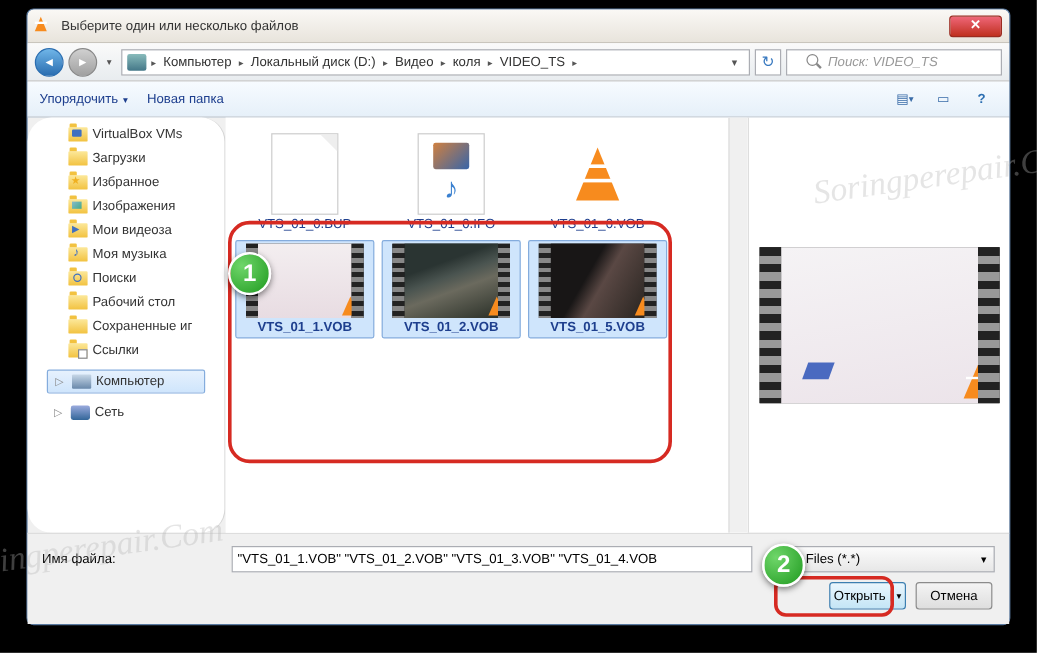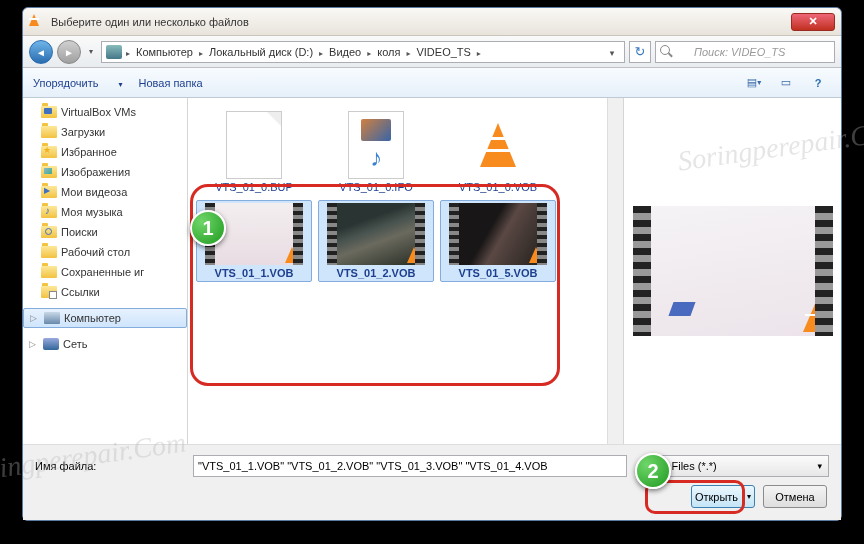--- a/index.html
+++ b/index.html
@@ -22,32 +22,32 @@
 .drop-tiny { width: 12px; height: 18px; display: flex; align-items: center; justify-content: center; cursor: pointer; }
 .drop-tiny::before { content: '▾'; font-size: 8px; color: #555; }
 .address { flex: 1; height: 22px; background: #fff; border: 1px solid #abadb3; display: flex; align-items: center; padding: 0 4px; gap: 2px; }
 .comp-icon { width: 16px; height: 14px; background: linear-gradient(#8bb,#478); border-radius: 2px; }
 .crumb { color: #333; padding: 0 2px; cursor: pointer; }
 .crumb-sep::before { content: '▸'; font-size: 8px; color: #555; padding: 0 2px; }
 .addr-drop { width: 16px; cursor: pointer; text-align: center; }
 .addr-drop::before { content: '▾'; font-size: 9px; color: #555; }
 .refresh { width: 22px; height: 22px; border: 1px solid #abadb3; background: #fff; display: flex; align-items: center; justify-content: center; color: #3a7ac0; cursor: pointer; }
 .refresh::before { content: '↻'; font-size: 13px; }
-.searchbox { width: 180px; height: 22px; background: #fff; border: 1px solid #abadb3; display: flex; align-items: center; padding: 0 4px; gap: 16px; }
+.searchbox { width: 180px; height: 22px; background: #fff; border: 1px solid #abadb3; display: flex; align-items: center; padding: 0 16px; }
 .search-icon { width: 14px; height: 14px; margin-right: 4px; position: relative; }
 .search-icon::before { content: ''; position: absolute; width: 8px; height: 8px; border: 1.5px solid #888; border-radius: 50%; }
 .search-icon::after { content: ''; position: absolute; width: 5px; height: 1.5px; background: #888; transform: rotate(45deg); left: 8px; top: 9px; }
 .search-ph { color: #999; font-style: italic; }
 .toolbar { height: 30px; background: linear-gradient(#f7fbff,#e6f0f9); border-bottom: 1px solid #c0cad4; display: flex; align-items: center; padding: 0 10px; gap: 16px; }
-.tool-link { color: #1e3f8e; cursor: pointer; display: flex; align-items: center; gap: 20px; }
+.tool-link { color: #1e3f8e; cursor: pointer; display: flex; align-items: center; gap: 4px; }
 .tool-link .dd::before { content: '▾'; font-size: 8px; }
 .toolbar-right { margin-left: auto; display: flex; gap: 6px; }
 .tb-btn { width: 26px; height: 22px; border: 1px solid transparent; display: flex; align-items: center; justify-content: center; cursor: pointer; color: #3a6ca8; }
 .content-row { flex: 1; display: flex; min-height: 0; }
-.sidebar { width: 165px; background: #fff; border-right: 1px solid #d6d6d6; overflow-y: auto; padding: 4px 0; }
+.sidebar { width: 165px; background: #fff; border-right: 1px solid #d6d6d6; overflow-y: auto; padding: 4px 16px; border-radius: 20px; }
 .tree-item { display: flex; align-items: center; height: 20px; padding-left: 18px; gap: 4px; cursor: pointer; color: #333; }
 .tree-item.sel { background: linear-gradient(#e6f1fd,#cfe5fc); border: 1px solid #84acdd; border-radius: 2px; }
 .tree-item.root2 { padding-left: 6px; margin-top: 6px; }
 .exp { width: 10px; color: #888; font-size: 9px; }
 .folder-icon { width: 16px; height: 12px; background: linear-gradient(#fce89a,#f2c240); border-radius: 1px; position: relative; }
 .folder-icon::before { content: ''; position: absolute; top: -3px; left: 1px; width: 6px; height: 3px; background: #f2c240; border-radius: 1px 1px 0 0; }
 .folder-icon.vb::after { content:''; position:absolute; left:3px; top:2px; width:8px; height:6px; background:#4070c0; border-radius:1px; }
 .folder-icon.star::after { content:'★'; position:absolute; left:2px; top:-1px; font-size:9px; color:#f0b020; }
 .folder-icon.pic::after { content:''; position:absolute; left:3px; top:2px; width:8px; height:6px; background:linear-gradient(135deg,#8bc,#4a8); }
 .folder-icon.contact::after { content:''; position:absolute; left:4px; top:1px; width:5px; height:5px; background:#e0a080; border-radius:50%; }

